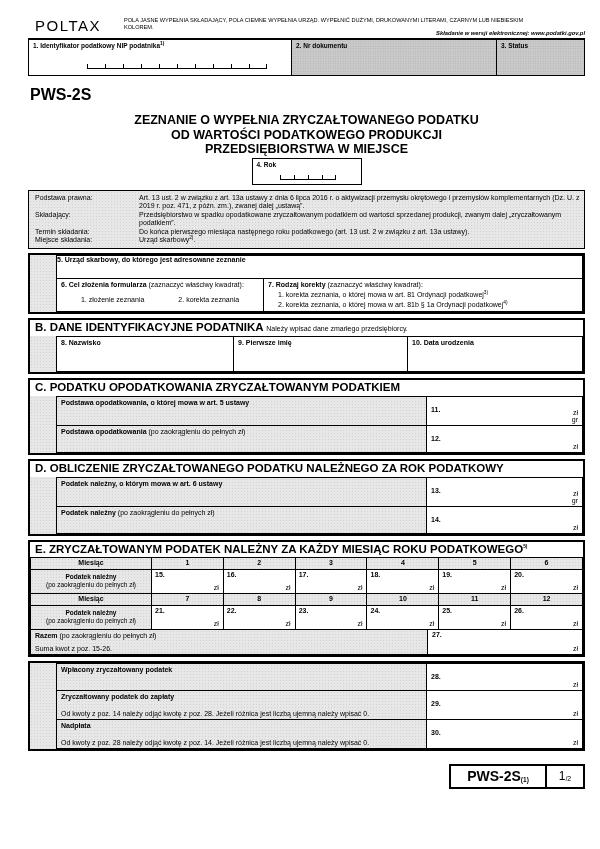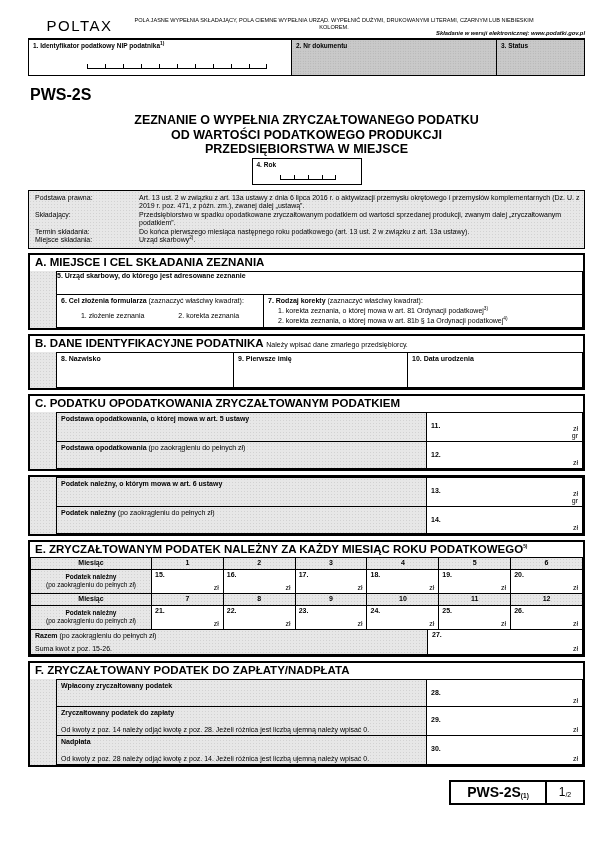--- a/index.html
+++ b/index.html
@@ -1,21 +1,21 @@
 <!DOCTYPE html>
 <html><head>
 <meta charset="utf-8">
 <style>
   * { box-sizing: border-box; margin: 0; padding: 0; }
   html,body { width: 600px; background: #fff; }
   body { font-family: "Liberation Sans", sans-serif; color: #000; }
   .page { position: relative; width: 600px; height: 849px; padding: 14px 15px 0 28px; overflow: hidden; background: #fff; }
 
   
-  .topbar { display: flex; height: 24px; text-align: center; }
+  .topbar { display: flex; height: 24px; }
   .brand { font-size: 15px; letter-spacing: 1.5px; padding-left: 7px; width: 96px; padding-top: 3px; }
   .topnotes { flex: 1; position: relative; }
   .instructions { font-size: 5.6px; line-height: 6.8px; max-width: 420px; padding-top: 3px; text-transform: uppercase; }
   .efiling { position: absolute; right: 0; bottom: 2px; font-weight: bold; font-style: italic; font-size: 5.8px; }
 
   
   .gray-d { background-color: #c9c9c9; background-image: radial-gradient(#adadad 0.6px, rgba(0,0,0,0) 0.6px); background-size: 2.5px 2.5px; }
   .gray-l { background-color: #e7e7e7; background-image: radial-gradient(#d2d2d2 0.6px, rgba(0,0,0,0) 0.6px); background-size: 3px 3px; }
 
   
@@ -158,21 +158,20 @@
     <div class="ltext">Art. 13 ust. 2 w związku z art. 13a ustawy z dnia 6 lipca 2016 r. o aktywizacji przemysłu okrętowego i przemysłów komplementarnych (Dz. U. z 2019 r. poz. 471, z późn. zm.), zwanej dalej „ustawą”.</div>
     <div class="llabel">Składający:</div>
     <div class="ltext">Przedsiębiorstwo w spadku opodatkowane zryczałtowanym podatkiem od wartości sprzedanej produkcji, zwanym dalej „zryczałtowanym podatkiem”.</div>
     <div class="llabel">Termin składania:</div>
     <div class="ltext">Do końca pierwszego miesiąca następnego roku podatkowego (art. 13 ust. 2 w związku z art. 13a ustawy).</div>
     <div class="llabel">Miejsce składania:</div>
     <div class="ltext"><span>Urząd skarbowy</span><span class="sup">2)</span><span>.</span></div>
   </div>
 
   <div class="section">
-    <div class="sectitle">A. MIEJSCE I CEL SKŁADANIA ZEZNANIA</div>
     <div class="rows-wrap gray-l">
       <div class="row rowA5">
         <span>5. Urząd skarbowy, do którego jest adresowane zeznanie</span>
       </div>
       <div class="row rowA67">
         <div class="cellA6">
           <b>6. Cel złożenia formularza</b><span class="hint"> (zaznaczyć właściwy kwadrat):</span>
           <div class="optline6">
             <span>1. złożenie zeznania</span>
             <span>2. korekta zeznania</span>
@@ -215,20 +214,21 @@
         <div class="lbl gray-l"><b>Podstawa opodatkowania</b><span class="hint"> (po zaokrągleniu do pełnych zł)</span></div>
         <div class="numcell">
           <span class="pos">12.</span>
           <span class="unit bot">zł</span>
         </div>
       </div>
     </div>
   </div>
 
   <div class="section">
+    <div class="sectitle">D. OBLICZENIE ZRYCZAŁTOWANEGO PODATKU NALEŻNEGO ZA ROK PODATKOWY</div>
     <div class="rows-wrap gray-l">
       <div class="row" style="height:30px;">
         <div class="lbl gray-l"><b>Podatek należny, o którym mowa w art. 6 ustawy</b><span class="hint"></span></div>
         <div class="numcell">
           <span class="pos">13.</span>
           <span class="unit mid">zł</span>
           <span class="unit bot">gr</span>
         </div>
       </div>
       <div class="row" style="height:28px;">
@@ -284,21 +284,20 @@
         <div class="ecell erazem-lbl gray-l">
           <div><b>Razem</b><span> (po zaokrągleniu do pełnych zł)</span></div>
           <div>Suma kwot z poz. 15-26.</div>
         </div>
         <div class="ecell erazem-val"><span class="pos">27.</span><span class="unit bot">zł</span></div>
       </div>
     </div>
   </div>
 
   <div class="section">
-    <div class="sectitle">F. ZRYCZAŁTOWANY PODATEK DO ZAPŁATY/NADPŁATA</div>
     <div class="rows-wrap gray-l">
       <div class="row rF1">
         <div class="lblF gray-l">
           <b>Wpłacony zryczałtowany podatek</b>
           <span class="subF"></span>
         </div>
         <div class="numcell">
           <span class="pos">28.</span>
           <span class="unit bot">zł</span>
         </div>

